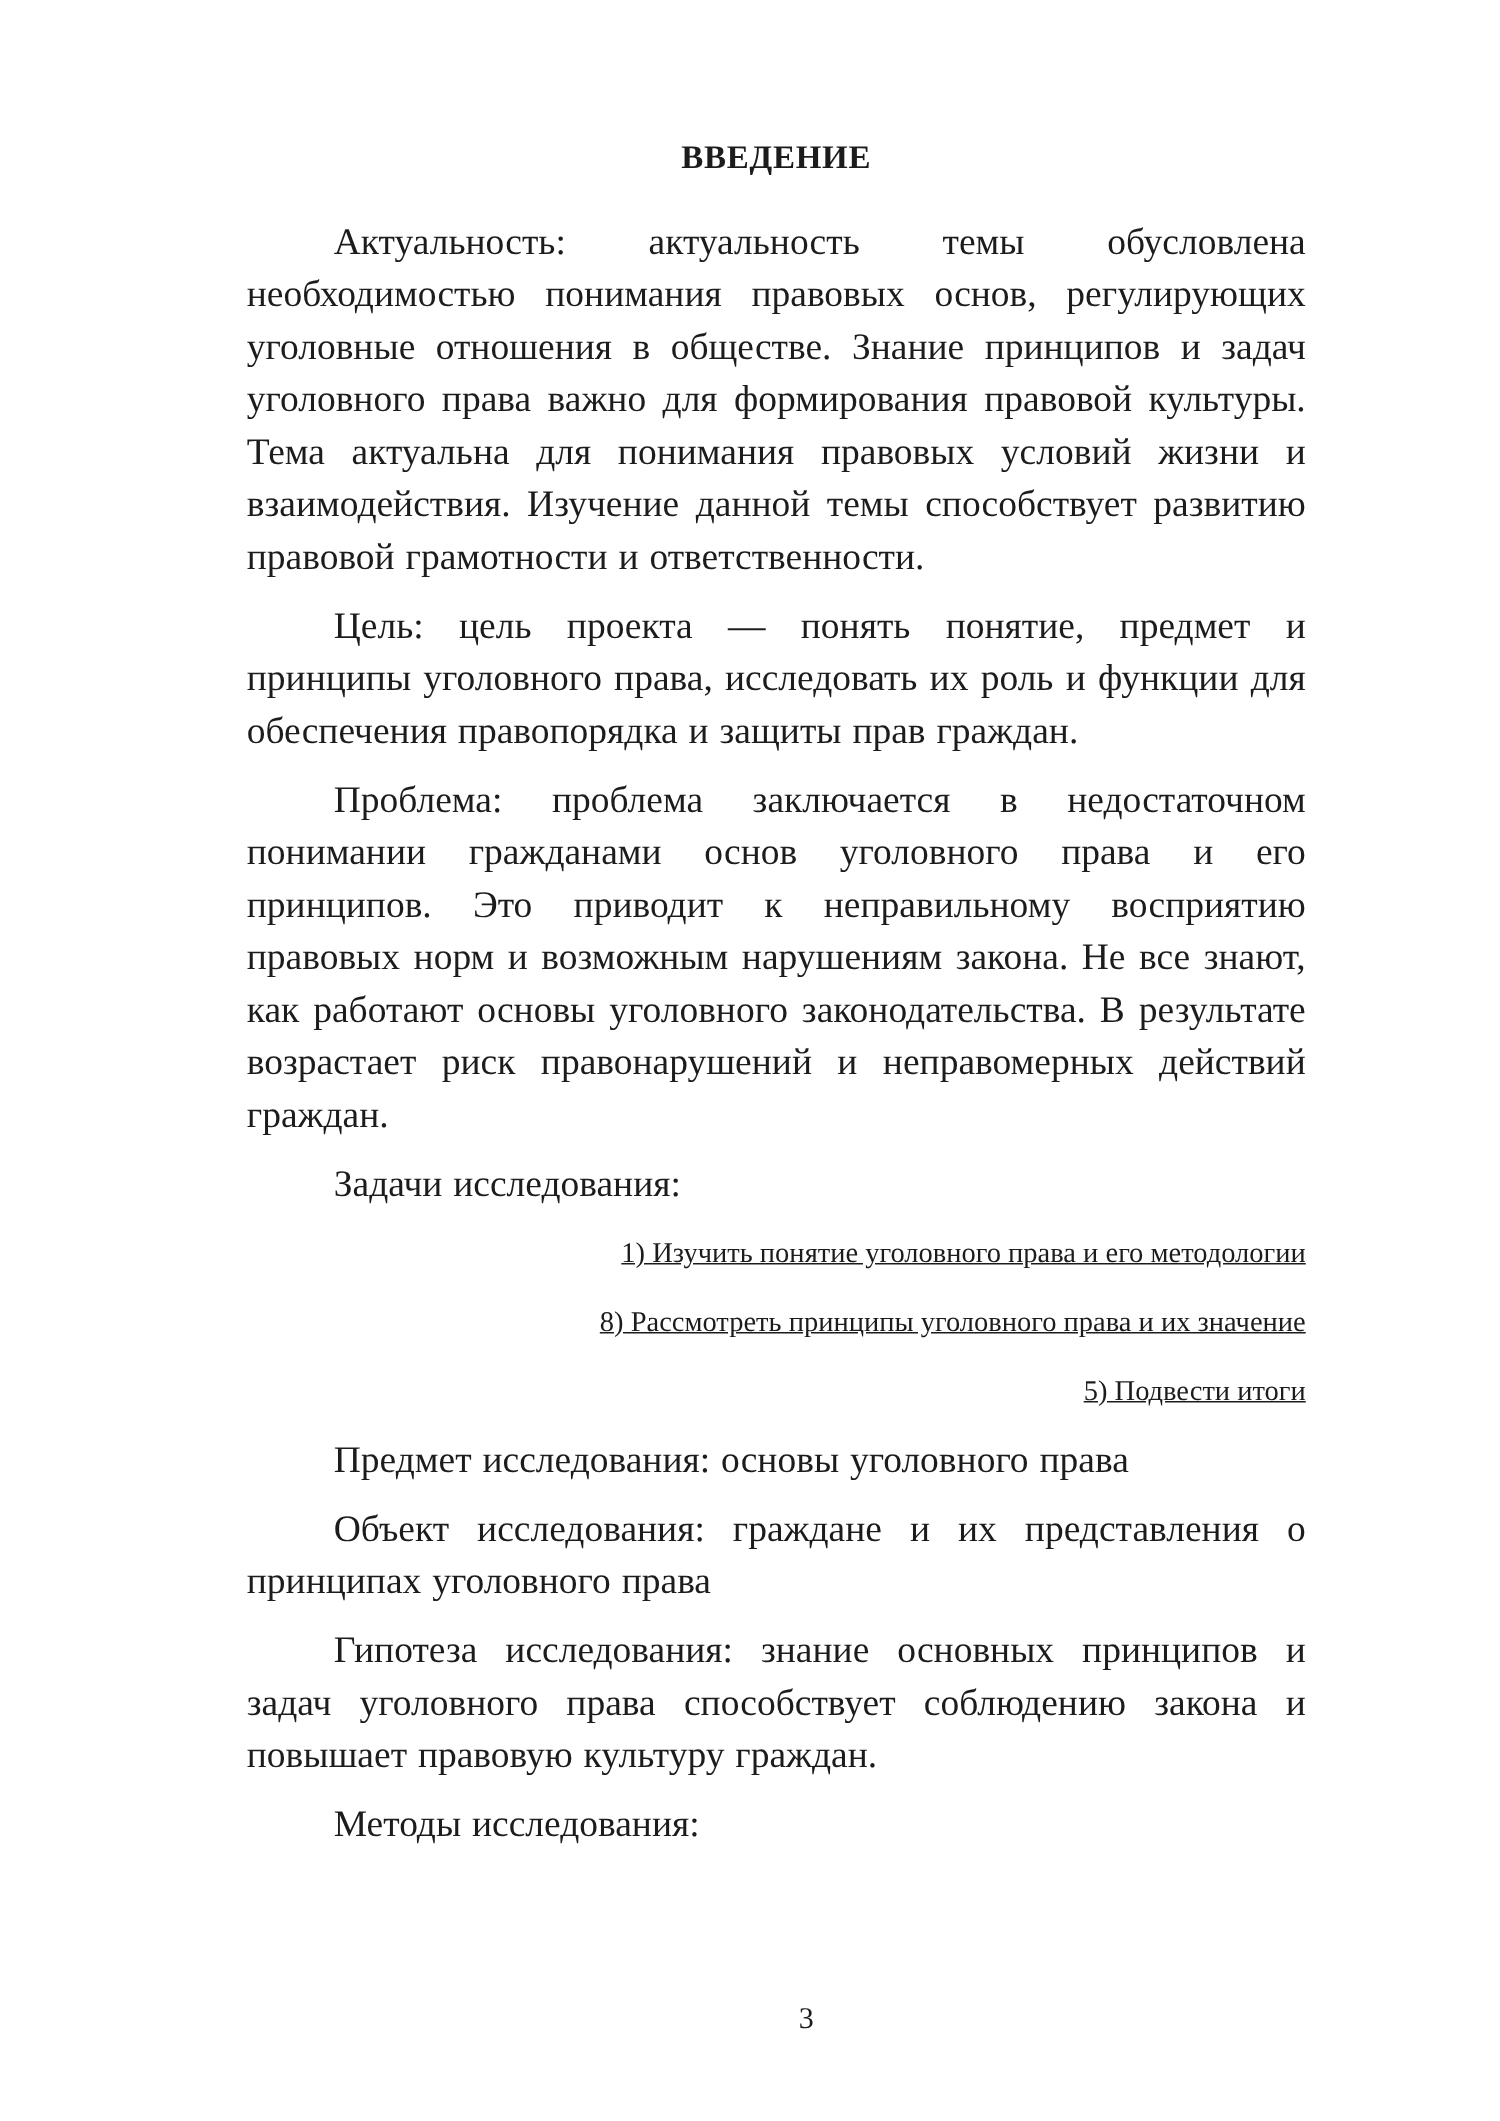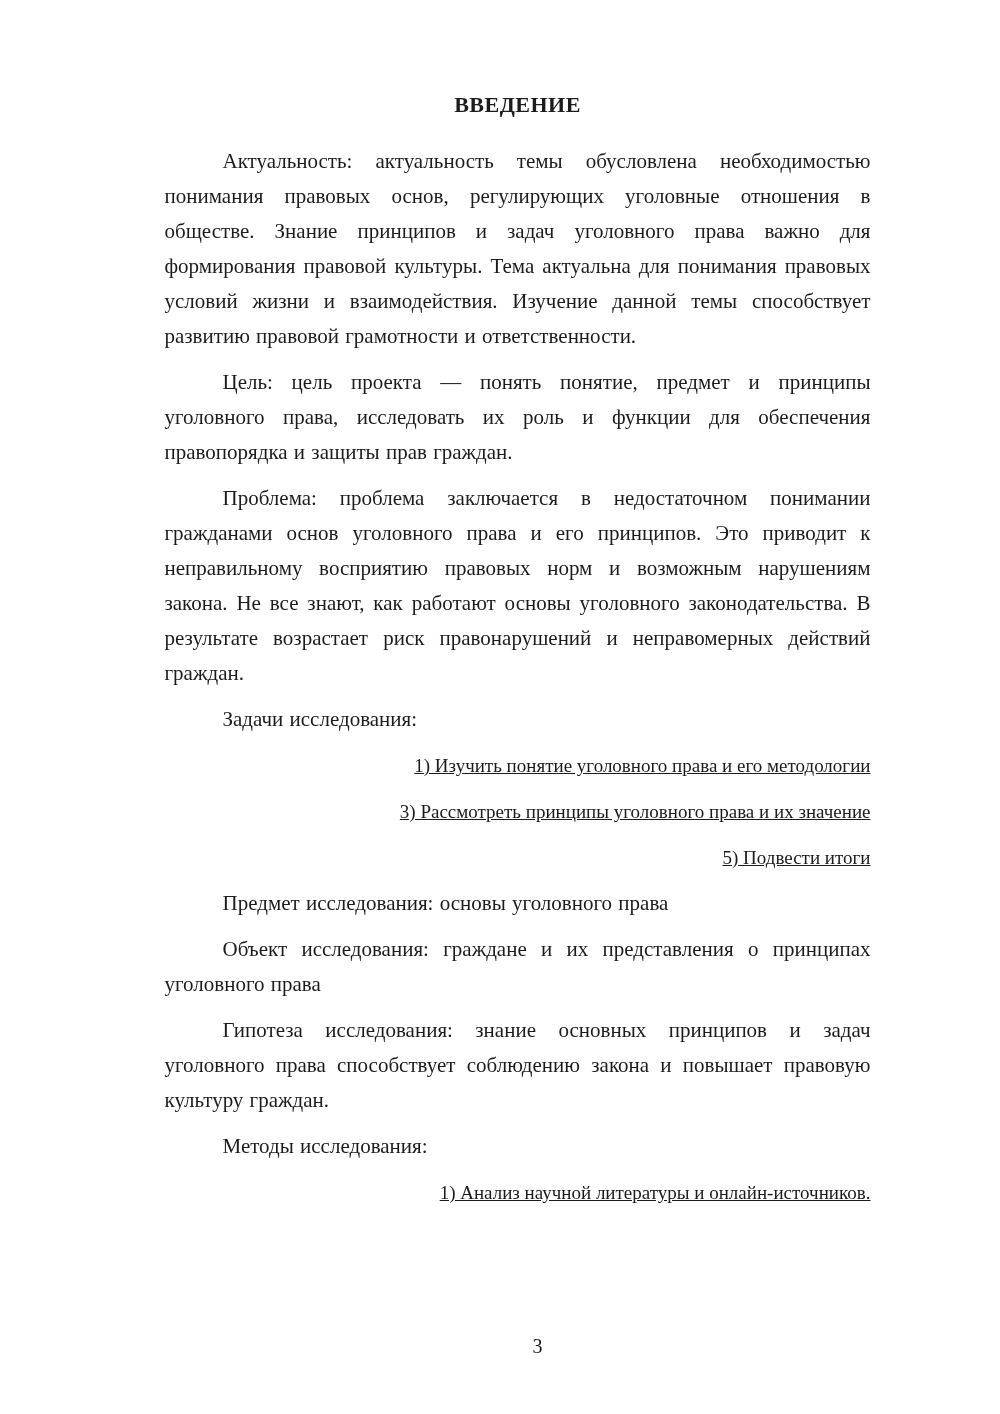--- a/index.html
+++ b/index.html
@@ -16,21 +16,21 @@
     overflow: hidden;
   }
   .title {
     font-size: 22px;
     font-weight: bold;
     text-align: center;
     margin: 0 0 26px 0;
     letter-spacing: 0.5px;
   }
   .para {
-    font-size: 21px;
+    font-size: 25px;
     line-height: 35px;
     text-align: justify;
     text-indent: 58px;
     margin: 0 0 11px 0;
     word-spacing: 1px;
   }
   .list-item {
     font-size: 19px;
     line-height: 35px;
     text-align: right;
@@ -58,30 +58,29 @@
 
   <p class="para">Цель: цель проекта — понять понятие, предмет и принципы уголовного права, исследовать их роль и функции для обеспечения правопорядка и защиты прав граждан.</p>
 
   <p class="para">Проблема: проблема заключается в недостаточном понимании гражданами основ уголовного права и его принципов. Это приводит к неправильному восприятию правовых норм и возможным нарушениям закона. Не все знают, как работают основы уголовного законодательства. В результате возрастает риск правонарушений и неправомерных действий граждан.</p>
 
   <p class="para">Задачи исследования:</p>
 
   <p class="list-item">1) Изучить понятие уголовного права и его методологии</p>
 
 
-  <p class="list-item">3) Рассмотреть принципы уголовного права и их значение</p>
+  <p class="list-item">8) Рассмотреть принципы уголовного права и их значение</p>
 
 
   <p class="list-item">5) Подвести итоги</p>
 
   <p class="para">Предмет исследования: основы уголовного права</p>
 
   <p class="para">Объект исследования: граждане и их представления о принципах уголовного права</p>
 
   <p class="para">Гипотеза исследования: знание основных принципов и задач уголовного права способствует соблюдению закона и повышает правовую культуру граждан.</p>
 
   <p class="para">Методы исследования:</p>
 
-  <p class="list-item">1) Анализ научной литературы и онлайн-источников.</p>
 
   <div class="page-number">3</div>
 
 </div>
 
 </body></html>

